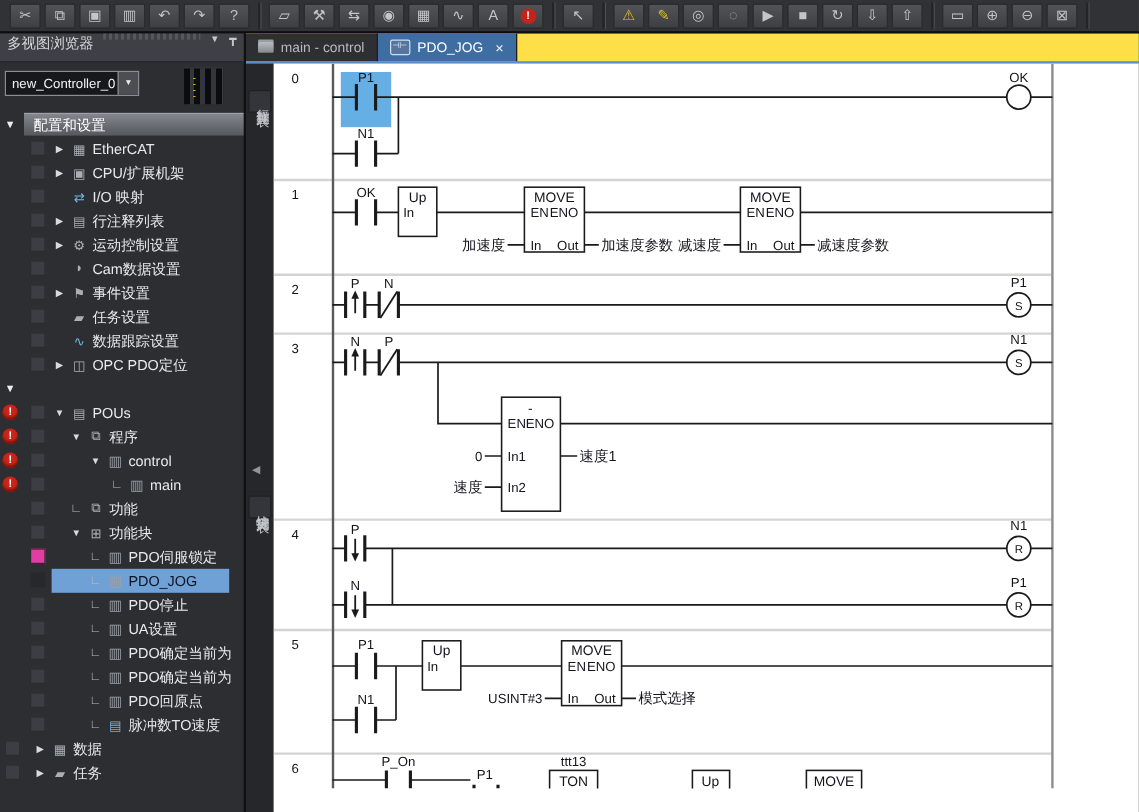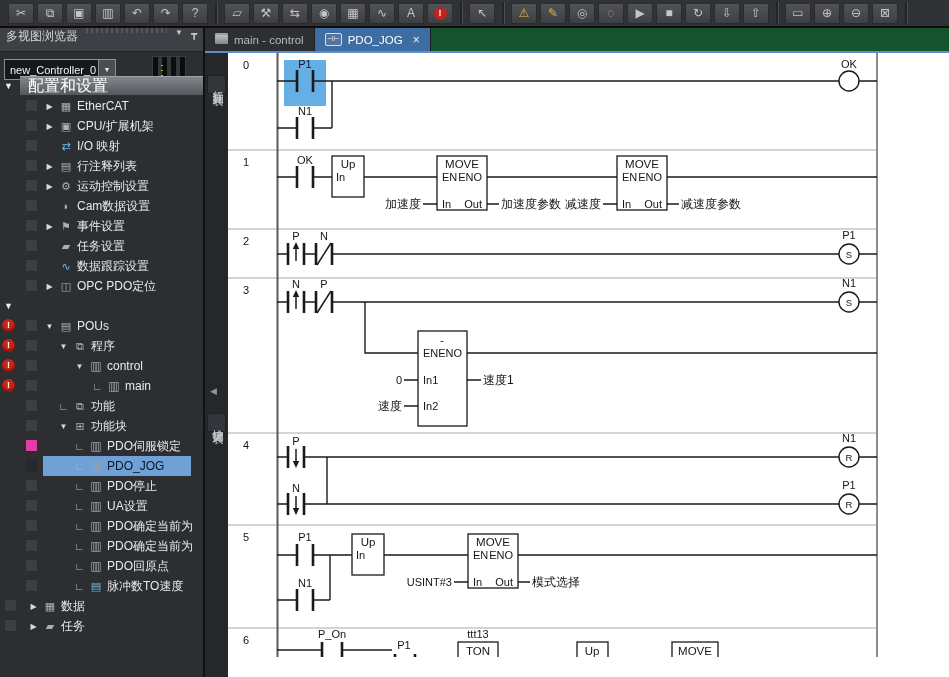--- a/index.html
+++ b/index.html
@@ -20,57 +20,57 @@
   .tbsep{width:2px;align-self:stretch;margin:2px 3px;background:#232427;box-shadow:1px 0 0 #4d4e51}
   
   .sidebar{position:absolute;left:0;top:28px;width:205px;height:649px;
            background:#2c2e32;border-right:2px solid #101113;box-sizing:border-box;color:#e8eaec}
   .sb-title{height:23px;background:#3e4045;display:flex;
             padding:0 6px;font-size:12px;color:#d4d6da;border-bottom:1px solid #202124}
   .sb-title .dots{flex:1;height:5px;margin:0 8px;
       background:repeating-linear-gradient(90deg,#55575c 0 2px,transparent 2px 5px)}
   .sb-title .dd{font-size:8px;color:#c5c8cc;margin-right:8px}
   .pin{font-size:10px;color:#c5c8cc}
-  .ctrl-area{height:24px;position:relative}
+  .ctrl-area{height:42px;position:relative}
   .ctrl-dd{position:absolute;left:4px;top:7px;width:112px;height:21px;background:#17181b;
            border:1px solid #8a8d92;display:flex;align-items:center;box-sizing:border-box}
   .ctrl-dd .val{flex:1;font-size:11px;color:#f2f3f5;padding-left:5px;white-space:nowrap}
   .ctrl-dd .arrow{width:16px;height:100%;background:#4b4e53;border-left:1px solid #8a8d92;
            display:flex;align-items:center;justify-content:center;font-size:7px;color:#e8eaec}
   .ctrl-img{position:absolute;left:152px;top:4px;width:32px;height:30px;background:#0b0c0e;
            border:1px solid #3a3d41;
            background-image:repeating-linear-gradient(90deg,#0b0c0e 0 5px,#33363b 5px 9px)}
   .ctrl-img i{position:absolute;left:8px;top:4px;width:2px;height:20px;
            background:repeating-linear-gradient(0deg,#d8b400 0 1px,transparent 1px 5px)}
   .tree{position:relative}
   .thead{height:20px;position:relative;display:flex;align-items:center}
   .thead .tri{position:absolute;left:4px;font-size:9px;color:#eceef0}
   .thead .bar{position:absolute;left:20px;right:0;top:0;bottom:1px;
               background:linear-gradient(#83878d,#54575c);border-top:1px solid #9ea2a8;
-              display:flex;align-items:center;padding-left:8px;font-size:16px;color:#fff}
+              display:flex;align-items:center;padding-left:8px;font-size:12px;color:#fff}
   .trow{height:20px;position:relative;font-size:12px}
   .trow .err{position:absolute;left:2px;top:3px;width:13px;height:13px;border-radius:50%;
              background:#cc2418;color:#fff;font-size:9px;font-weight:bold;text-align:center;
              line-height:13px;box-shadow:inset 0 -2px 2px #7e120b}
   .trow .sq{position:absolute;left:25px;top:3px;width:13px;height:13px;background:#3b3e43;
             border:1px solid #2a2c2f;box-sizing:border-box}
   .trow.shallow .sq{left:4px}
   .trow .sq.pink{background:#e23da2}.trow .sq.dark{background:#26282b}
   .trow .content{position:absolute;top:0;height:20px;display:flex;align-items:center;gap:4px;
                  white-space:nowrap;z-index:1}
   .trow.selected::before{content:"";position:absolute;left:43px;right:12px;top:0;bottom:0;
                  background:#6fa0d6}
   .trow.selected .content{color:#0b1523}
   .arr{width:11px;font-size:8px;color:#d8dadd;text-align:center}
   .arr.leaf{font-size:10px;color:#b9bcc1}
   .ticon{width:14px;text-align:center;font-size:11px;color:#a9afb6}
   .ticon.blue{color:#6fb7e8}.ticon.chip{color:#9aa1a8;font-size:12px}
   
   .editor{position:absolute;left:205px;top:28px;width:744px;height:649px;background:#232428}
-  .tabbar{height:25px;background:#14532d;display:flex;border-bottom:2px solid #5b8fc9;box-sizing:border-box}
+  .tabbar{height:25px;background:#fde047;display:flex;border-bottom:2px solid #5b8fc9;box-sizing:border-box}
   .tab{display:flex;align-items:center;gap:6px;padding:0 10px;font-size:11.5px;color:#b7bac0;
        background:#2d2f33;border-right:1px solid #1c1d20}
   .tab .ticon-p{width:13px;height:9px;background:linear-gradient(#b9bcc0,#84878c);
        border-radius:1px;box-shadow:0 -2px 0 #9a9da2}
   .tab.active{background:#3e6da1;color:#fff}
   .tab .lchip{width:15px;height:11px;background:#57749c;border:1px solid #cfe0f0;border-radius:2px;
        color:#eaf2fa;font-size:7px;line-height:10px;text-align:center}
   .tab .close{margin-left:4px;color:#eef3f8;font-size:12px}
   .editor-body{display:flex;height:624px}
   .vstrip{width:23px;background:#26272b;position:relative;flex:none}

